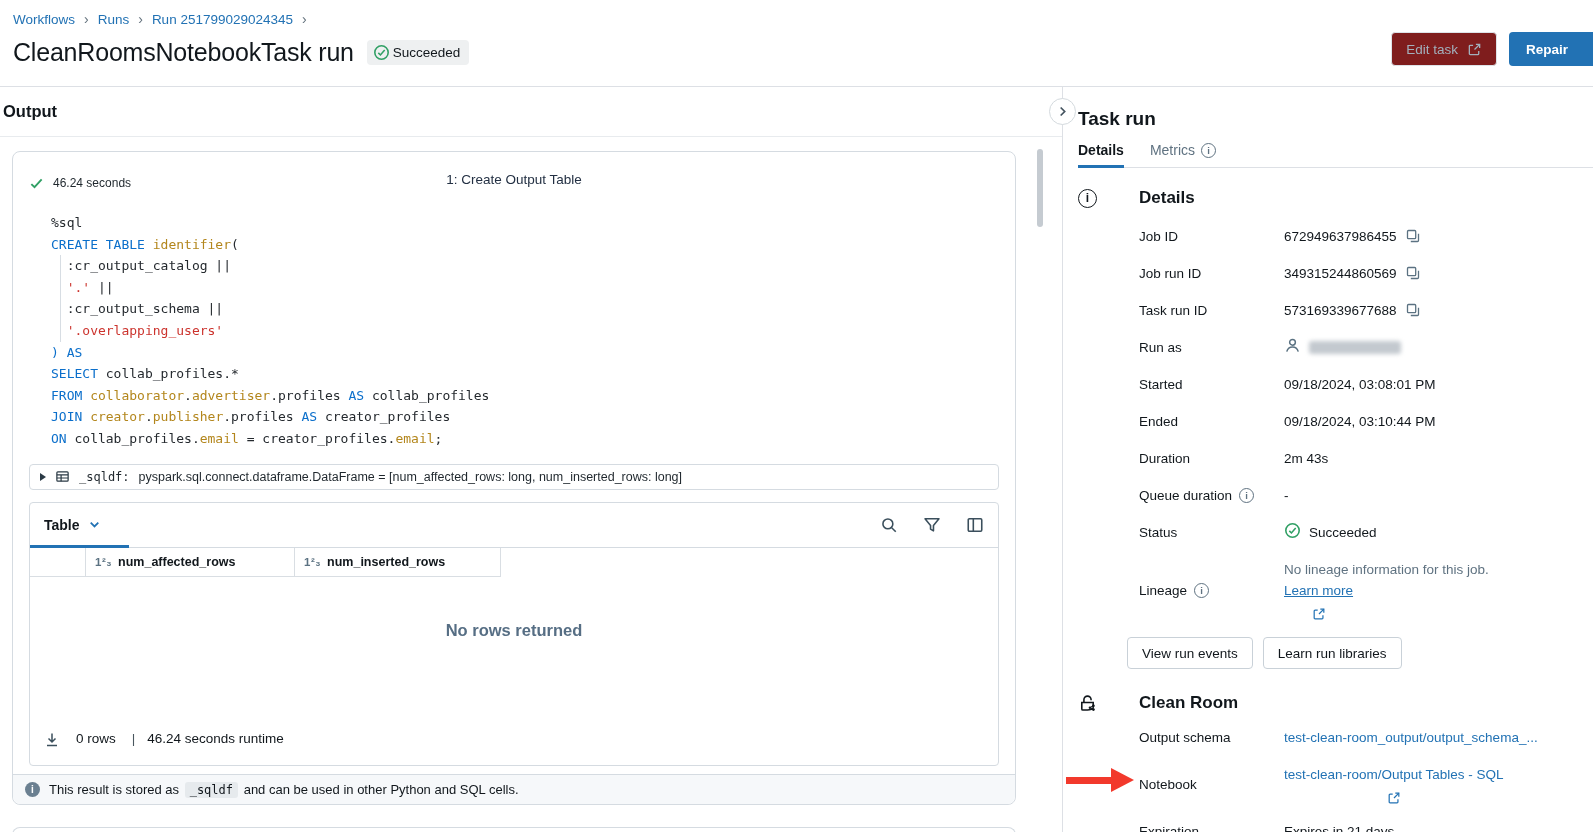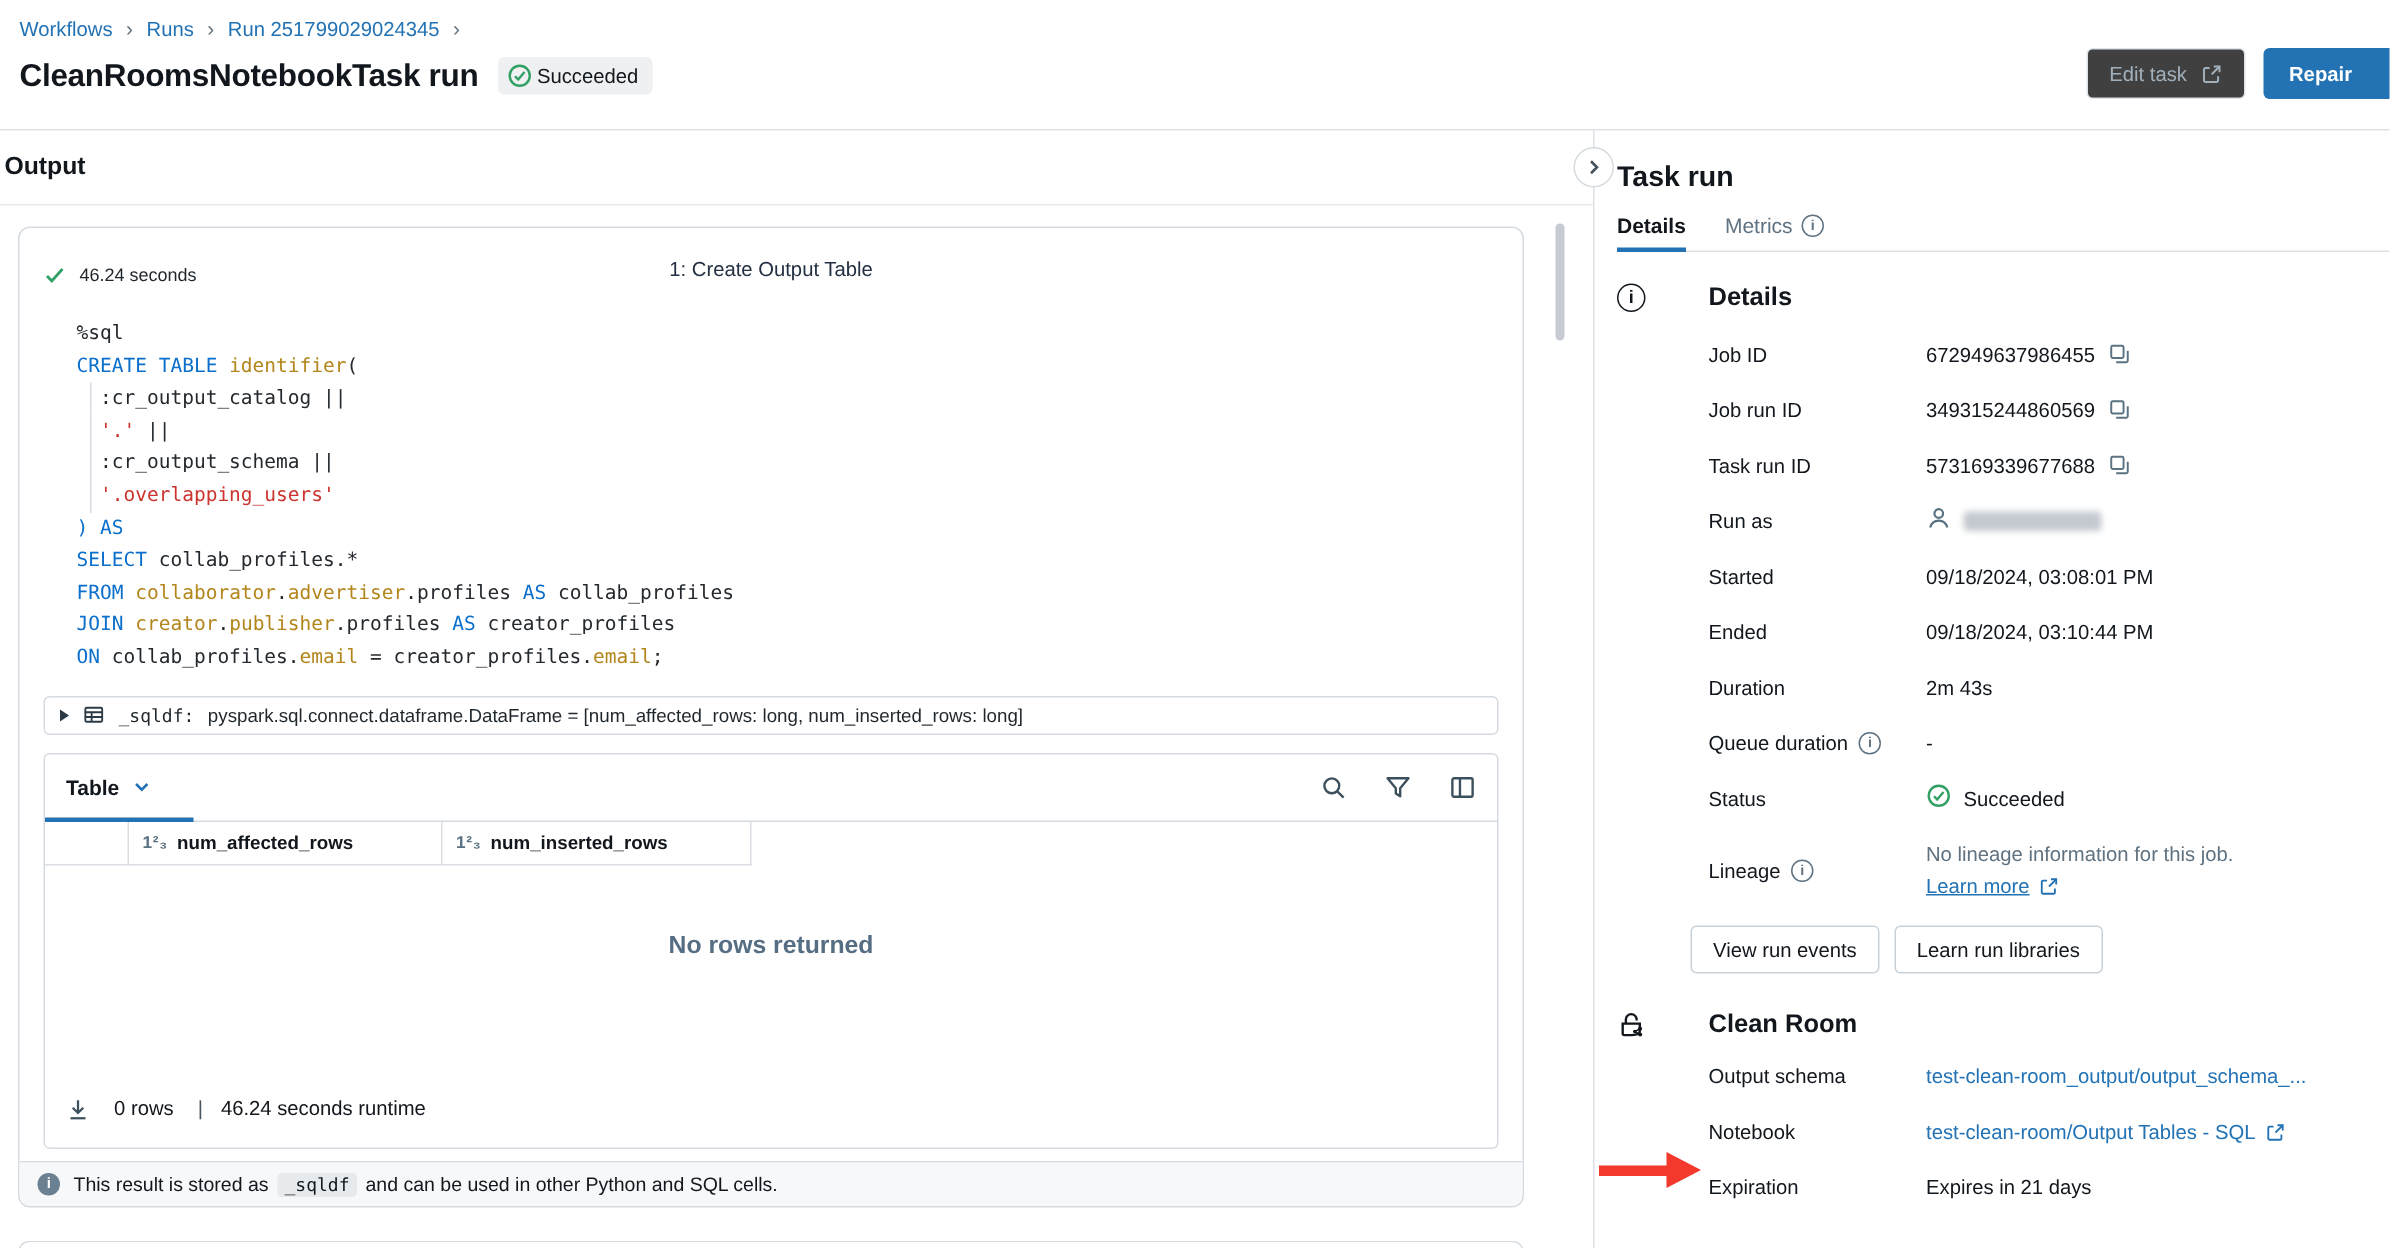--- a/index.html
+++ b/index.html
@@ -6,24 +6,24 @@
   html,body { width:1593px; height:832px; overflow:hidden; }
   body { font-family:"Liberation Sans",sans-serif; color:#11171c; background:#fff; position:relative; font-size:13.5px; }
   svg { display:block; }
 
   
   .topbar { position:relative; padding:11px 0 0 13px; height:86px; }
   .breadcrumb { display:flex; align-items:center; gap:9px; font-size:13.5px; }
   .crumb-link { color:#2272b4; text-decoration:none; cursor:pointer; }
   .crumb-sep { color:#64727d; font-size:14px; }
   .title-row { margin-top:11px; display:flex; align-items:center; gap:13px; }
-  .page-title { font-size:21px; font-weight:700; letter-spacing:-.2px; }
+  .page-title { font-size:25px; font-weight:400; letter-spacing:-.2px; }
   .status-pill { background:#eef0f1; border-radius:4px; padding:4px 9px 4px 6px; display:inline-flex; align-items:center; gap:3px; font-size:13.5px; color:#11171c; }
   .actions { position:absolute; right:-36px; top:32px; display:flex; gap:12px; }
-  .btn-secondary { height:34px; padding:0 14px; border:1px solid #dde3e8; border-radius:4px; background:#404040; color:#a2b0bc; font-size:13.5px; display:inline-flex; align-items:center; gap:9px; cursor:pointer; }
+  .btn-secondary { height:34px; padding:0 14px; border:1px solid #dde3e8; border-radius:4px; background:#7f1d1d; color:#a2b0bc; font-size:13.5px; display:inline-flex; align-items:center; gap:9px; cursor:pointer; }
   .btn-primary { height:34px; width:120px; padding:0 0 0 17px; border:none; border-radius:4px; background:#2272b4; color:#fff; font-size:13.5px; font-weight:600; text-align:left; cursor:pointer; }
 
   
   .content { display:flex; border-top:1px solid #dde0e5; height:746px; overflow:hidden; }
   .main { width:1063px; flex:none; position:relative; border-right:1px solid #dde0e5; }
   .output-head { height:50px; border-bottom:1px solid #e8ebee; display:flex; align-items:center; padding-left:3px; font-size:16.5px; font-weight:700; }
   .collapse-btn { position:absolute; top:11px; right:-14px; width:27px; height:27px; border-radius:50%; border:1px solid #d4dade; background:#fff; z-index:6; display:flex; align-items:center; justify-content:center; cursor:pointer; }
   .scroll-thumb { position:absolute; right:19px; top:62px; width:6px; height:78px; background:#c5cbd1; border-radius:3px; }
 
   
@@ -73,21 +73,21 @@
   .icon-col { width:61px; display:flex; color:#11171c; }
   .icon-col .i-out { width:19px; height:19px; border-width:1.6px; font-size:12px; color:#11171c; }
   .section-title { font-size:17px; font-weight:700; }
   .kv { margin-left:61px; }
   .kv-row { display:flex; margin-bottom:16px; font-size:13.5px; line-height:21px; }
   .kv-label { width:145px; flex:none; display:flex; gap:7px; align-items:center; color:#11171c; }
   .kv-value { display:flex; gap:8px; align-items:flex-start; min-width:0; }
   .copy-ic { color:#5b7282; cursor:pointer; margin-top:2px; }
   .user-blob { width:92px; height:13px; background:#c3c9cf; border-radius:3px; filter:blur(2px); margin-top:4px; }
   .muted { color:#5f7281; }
-  .blue-link { color:#2272b4; text-decoration:none; cursor:pointer; display:inline-flex; gap:6px; align-items:center; }
+  .blue-link { color:#2272b4; text-decoration:none; cursor:pointer; display:inline-flex; gap:6px; align-items:center;flex-direction:column; }
   .blue-link.u { text-decoration:underline; }
   .trunc { max-width:292px; overflow:hidden; text-overflow:ellipsis; white-space:nowrap; display:inline-block; }
   .btn-row { margin:2px 0 24px 49px; display:flex; gap:10px; }
   .btn-outline { height:32px; padding:0 14px; border:1px solid #c9d1d8; border-radius:4px; background:#fff; font-size:13.5px; color:#11171c; cursor:pointer; }
   .cr-head { margin-top:20px; margin-bottom:14px; }
 
   .red-arrow { position:absolute; left:1066px; top:768px; width:68px; height:24px; z-index:10; pointer-events:none; }
   .red-arrow .shaft { position:absolute; left:0; top:8.5px; width:46px; height:7px; background:#f2392c; }
   .red-arrow .head { position:absolute; right:0; top:0; width:0; height:0; border-left:23px solid #f2392c; border-top:12px solid transparent; border-bottom:12px solid transparent; }
 </style>

